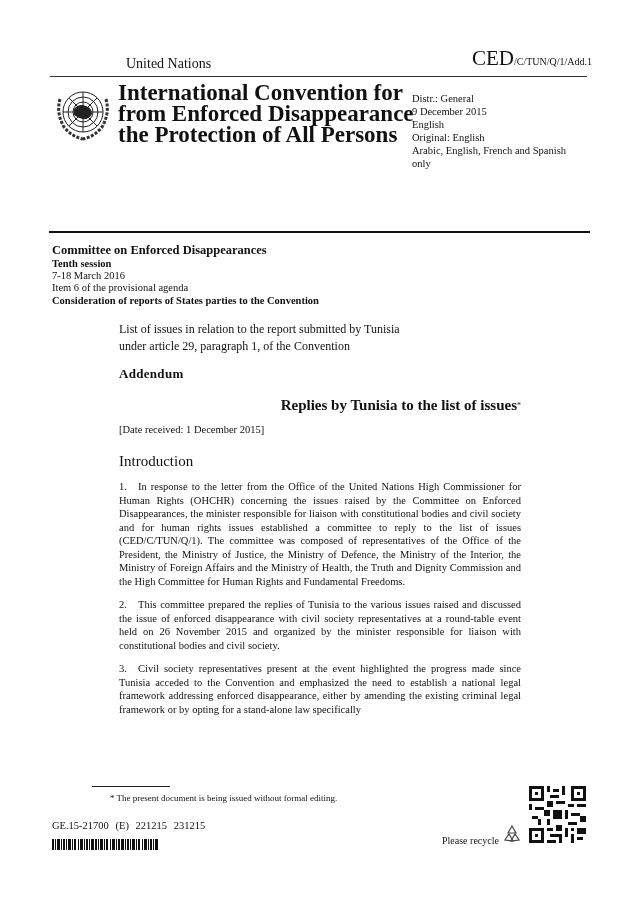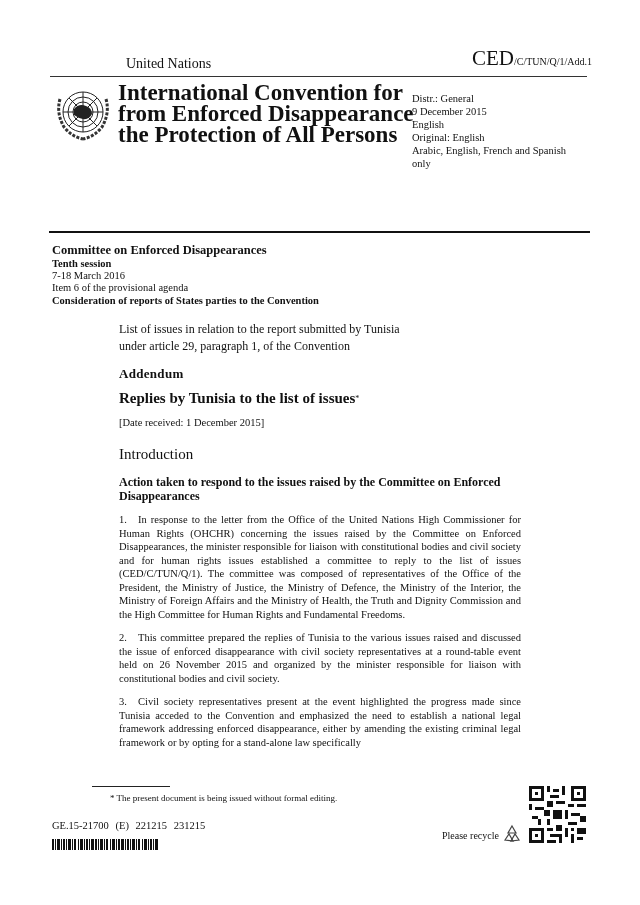--- a/index.html
+++ b/index.html
@@ -14,32 +14,32 @@
   .emblem { left: 52px; top: 83px; width: 62px; height: 62px; }
   .conv-title { left: 118px; top: 82px; font-size: 23px; font-weight: bold; line-height: 21px; }
   .distr { left: 412px; top: 92px; font-size: 10.5px; line-height: 13px; }
   .rule-thick { left: 49px; top: 231px; width: 541px; height: 2px; background: #111; }
   .committee { left: 52px; top: 243px; font-size: 10.5px; line-height: 12.2px; }
   .committee .c-title { font-weight: bold; font-size: 12.5px; line-height: 15px; }
   .committee .b { font-weight: bold; }
   .main { left: 119px; top: 321px; width: 402px; }
   .main h1 { margin: 0; font-size: 12px; line-height: 16.5px; font-weight: normal; }
   .addendum { margin-top: 12px; font-size: 13px; font-weight: bold; letter-spacing: 0.3px; }
-  .replies { margin-top: 8px; font-size: 15px; font-weight: bold; }
+  .replies { margin-top: 15px; font-size: 15px; font-weight: bold; text-align: right; }
   .replies sup { font-size: 8px; font-weight: normal; vertical-align: 2px; }
   .date-recv { margin-top: 10px; font-size: 10.5px; }
   .intro { margin-top: 18px; font-size: 15px; font-weight: normal; }
   .action { margin-top: 12px; font-size: 12px; font-weight: bold; line-height: 14px; }
   .para { margin-top: 10px; font-size: 10.5px; line-height: 13.5px; text-align: justify; }
   .para .num { display: inline-block; width: 19px; }
   .fn-rule { left: 92px; top: 786px; width: 78px; height: 1px; background: #222; }
   .footnote { left: 110px; top: 793px; font-size: 9px; }
   .job { left: 52px; top: 820px; font-size: 10.5px; word-spacing: 4px; }
   .barcode { left: 52px; top: 836px; width: 108px; height: 11px; }
-  .recycle { left: 442px; top: 824px; font-size: 10px; display: flex; align-items: center; gap: 3px; }
+  .recycle { left: 442px; top: 824px; font-size: 10px; display: flex; align-items: flex-end; gap: 3px; }
   .qr { left: 529px; top: 786px; width: 57px; height: 57px; }
 </style>
 </head>
 <body>
 
 <div class="abs un-name">United Nations</div>
 <div class="abs symbol"><span class="big">CED</span><span class="small">/C/TUN/Q/1/Add.1</span></div>
 <div class="abs rule-top"></div>
 
 <div class="abs emblem">
@@ -86,21 +86,20 @@
 
 <div class="abs main">
   <h1>
     <div>List of issues in relation to the report submitted by Tunisia</div>
     <div>under article 29, paragraph 1, of the Convention</div>
   </h1>
   <div class="addendum">Addendum</div>
   <div class="replies"><span>Replies by Tunisia to the list of issues</span><sup>*</sup></div>
   <div class="date-recv">[Date received: 1 December 2015]</div>
   <div class="intro">Introduction</div>
-  <div class="action">Action taken to respond to the issues raised by the Committee on Enforced Disappearances</div>
   <div class="para"><span class="num">1.</span><span>In response to the letter from the Office of the United Nations High Commissioner for Human Rights (OHCHR) concerning the issues raised by the Committee on Enforced Disappearances, the minister responsible for liaison with constitutional bodies and civil society and for human rights issues established a committee to reply to the list of issues (CED/C/TUN/Q/1). The committee was composed of representatives of the Office of the President, the Ministry of Justice, the Ministry of Defence, the Ministry of the Interior, the Ministry of Foreign Affairs and the Ministry of Health, the Truth and Dignity Commission and the High Committee for Human Rights and Fundamental Freedoms.</span></div>
   <div class="para"><span class="num">2.</span><span>This committee prepared the replies of Tunisia to the various issues raised and discussed the issue of enforced disappearance with civil society representatives at a round-table event held on 26 November 2015 and organized by the minister responsible for liaison with constitutional bodies and civil society.</span></div>
   <div class="para"><span class="num">3.</span><span>Civil society representatives present at the event highlighted the progress made since Tunisia acceded to the Convention and emphasized the need to establish a national legal framework addressing enforced disappearance, either by amending the existing criminal legal framework or by opting for a stand-alone law specifically</span></div>
 </div>
 
 <div class="abs fn-rule"></div>
 <div class="abs footnote">* The present document is being issued without formal editing.</div>
 
 <div class="abs job"><span>GE.15-21700 (E)</span> <span>221215</span> <span>231215</span></div>
 <div class="abs barcode">

